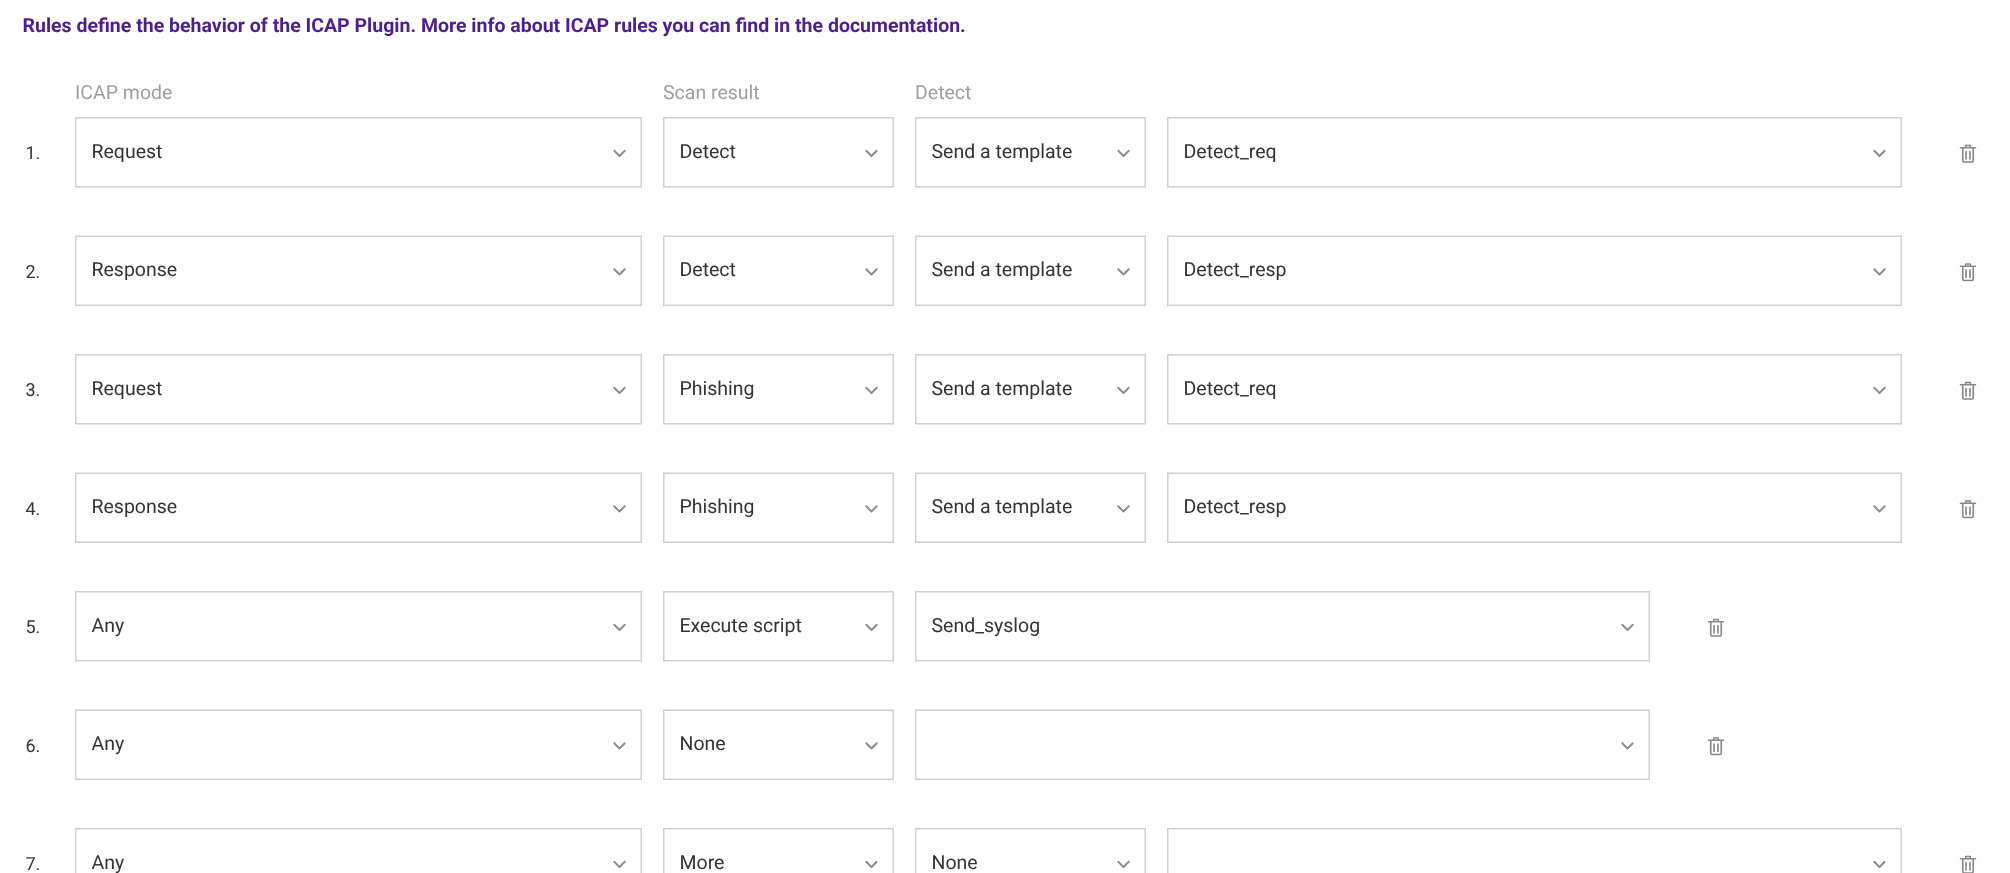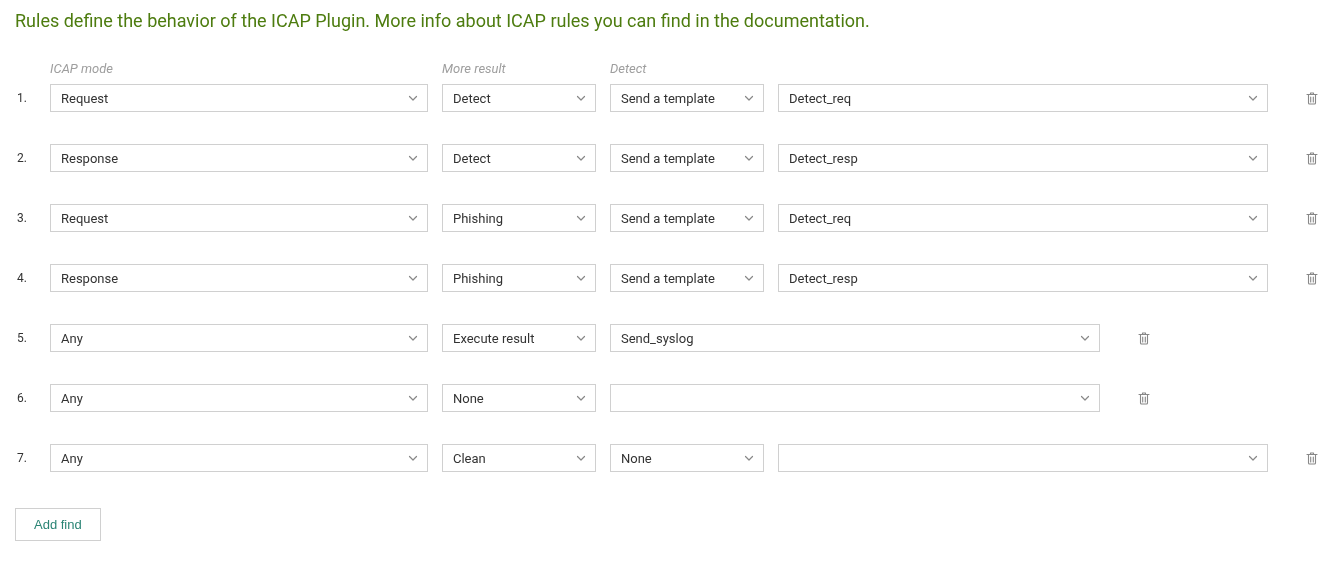--- a/index.html
+++ b/index.html
@@ -8,32 +8,32 @@
       padding: 0;
     }
     body {
       font-family: -apple-system, BlinkMacSystemFont, "Segoe UI", Roboto, Arial, sans-serif;
       font-size: 13px;
       color: #333;
       background: #fff;
       padding: 10px 15px;
     }
     .intro-text {
-      color: #4d7c0f;
-      font-size: 18px;
+      color: #4c1d95;
+      font-size: 13px;
       margin-bottom: 30px;
+      font-weight: bold;
     }
     .rules-table {
       width: 100%;
     }
     .header-row {
       display: flex;
       align-items: flex-end;
       margin-bottom: 8px;
-      font-style: italic;
     }
     .col-number {
       width: 35px;
       flex-shrink: 0;
       text-align: left;
       padding-left: 2px;
       font-size: 12px;
       color: #333;
     }
     .col-icap-mode {
@@ -72,21 +72,21 @@
       font-weight: 400;
     }
     .rule-row {
       display: flex;
       align-items: center;
       margin-bottom: 32px;
     }
     .select-box {
       position: relative;
       width: 100%;
-      height: 28px;
+      height: 47px;
       border: 1px solid #d0d0d0;
       background: #fff;
       display: flex;
       align-items: center;
       padding: 0 30px 0 10px;
       cursor: pointer;
       font-size: 13px;
       color: #333;
     }
     .select-box .chevron {
@@ -121,21 +121,21 @@
 <body>
 
 
 
 <div class="intro-text">Rules define the behavior of the ICAP Plugin. More info about ICAP rules you can find in the documentation.</div>
 
 <div class="rules-table">
   <div class="header-row">
     <div class="col-number"></div>
     <div class="col-icap-mode"><span class="header-label">ICAP mode</span></div>
-    <div class="col-scan-result"><span class="header-label">More result</span></div>
+    <div class="col-scan-result"><span class="header-label">Scan result</span></div>
     <div class="col-action"><span class="header-label">Detect</span></div>
     <div class="col-output header"></div>
     <div class="col-delete"></div>
   </div>
   <div id="rules-body">
       <div class="rule-row">
         <div class="col-number">1.</div>
         <div class="col-icap-mode">
           <div class="select-box">
             <span>Request</span>
@@ -341,21 +341,21 @@
             <span>Any</span>
             <span class="chevron">
               <svg width="12" height="12" viewBox="0 0 12 12">
                 <path d="M2.5 4.5 L6 8 L9.5 4.5" stroke="#888" stroke-width="1.2" fill="none" stroke-linecap="round" stroke-linejoin="round"></path>
               </svg>
             </span>
           </div>
         </div>
         <div class="col-action">
           <div class="select-box">
-            <span>Execute result</span>
+            <span>Execute script</span>
             <span class="chevron">
               <svg width="12" height="12" viewBox="0 0 12 12">
                 <path d="M2.5 4.5 L6 8 L9.5 4.5" stroke="#888" stroke-width="1.2" fill="none" stroke-linecap="round" stroke-linejoin="round"></path>
               </svg>
             </span>
           </div>
         </div>
         <div class="col-output">
           <div class="select-box">
             <span>Send_syslog</span>
@@ -421,21 +421,21 @@
             <span>Any</span>
             <span class="chevron">
               <svg width="12" height="12" viewBox="0 0 12 12">
                 <path d="M2.5 4.5 L6 8 L9.5 4.5" stroke="#888" stroke-width="1.2" fill="none" stroke-linecap="round" stroke-linejoin="round"></path>
               </svg>
             </span>
           </div>
         </div>
         <div class="col-scan-result">
           <div class="select-box">
-            <span>Clean</span>
+            <span>More</span>
             <span class="chevron">
               <svg width="12" height="12" viewBox="0 0 12 12">
                 <path d="M2.5 4.5 L6 8 L9.5 4.5" stroke="#888" stroke-width="1.2" fill="none" stroke-linecap="round" stroke-linejoin="round"></path>
               </svg>
             </span>
           </div>
         </div>
         <div class="col-action">
           <div class="select-box">
             <span>None</span>

